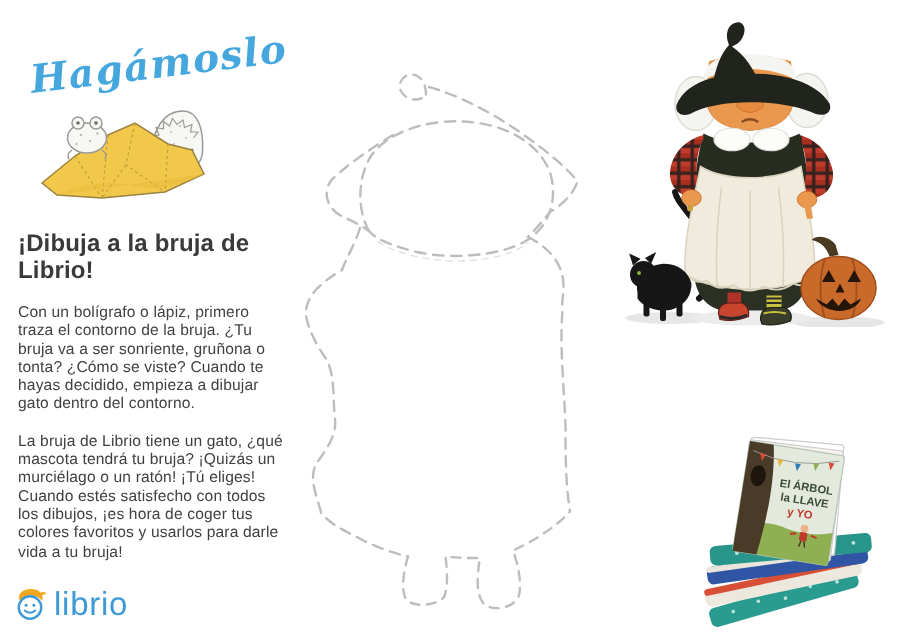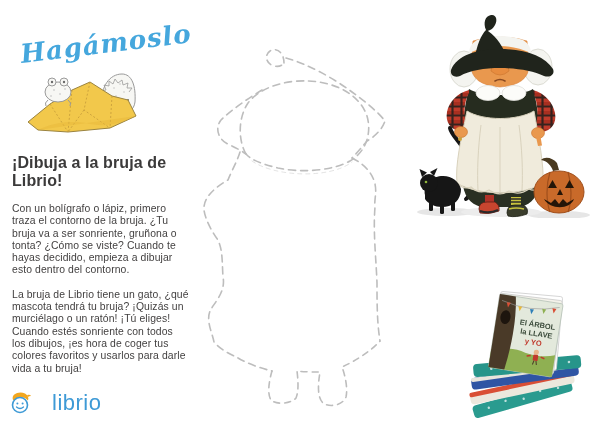--- a/index.html
+++ b/index.html
@@ -18,21 +18,21 @@
   
   .text-block{left:12px;top:154px;width:182px;}
   .text-block h1{
     font-size:16px;font-weight:700;margin:0 0 13px 0;color:#3b3a3a;letter-spacing:.1px;
   }
   .text-block p{
     font-size:10.4px;line-height:12.3px;margin:0 0 12px 0;
     white-space:pre-line;color:#413f3f;letter-spacing:.1px;
   }
   
-  .logo{left:10px;top:390px;display:flex;align-items:center;gap:20px;}
+  .logo{left:10px;top:390px;display:flex;align-items:center;gap:4px;}
   .logo .word{
     font-size:22px;color:#3e9ad6;letter-spacing:.5px;font-weight:400;
   }
   svg{display:block;}
 </style>
 </head>
 <body>
 
 <div class="page">
 
@@ -75,25 +75,25 @@
     </g>
   </svg>
 
   <div class="abs text-block">
     <h1>¡Dibuja a la bruja de Librio!</h1>
     <p>Con un bolígrafo o lápiz, primero
 traza el contorno de la bruja. ¿Tu
 bruja va a ser sonriente, gruñona o
 tonta? ¿Cómo se viste? Cuando te
 hayas decidido, empieza a dibujar
-esto dentro del contorno.</p>
+gato dentro del contorno.</p>
     <p>La bruja de Librio tiene un gato, ¿qué
 mascota tendrá tu bruja? ¡Quizás un
 murciélago o un ratón! ¡Tú eliges!
-Cuando estés sonriente con todos
+Cuando estés satisfecho con todos
 los dibujos, ¡es hora de coger tus
 colores favoritos y usarlos para darle
 vida a tu bruja!</p>
   </div>
 
   <svg class="abs" style="left:190px;top:30px" width="210" height="395" viewBox="190 30 210 395" fill="none" stroke="#bdbdbd" stroke-width="1.6" stroke-linecap="round">
 
     <path d="M284,63 C284,52 276,47 270,51 C264,55 266,64 274,66 C278,67 282,66 284,63" stroke-dasharray="6 5"></path>
 
     <path d="M286,58 C305,63 332,77 352,92 C366,102 379,113 385,121 C382,130 374,137 367,141 C362,147 357,153 352,158" stroke-dasharray="7 5"></path>

